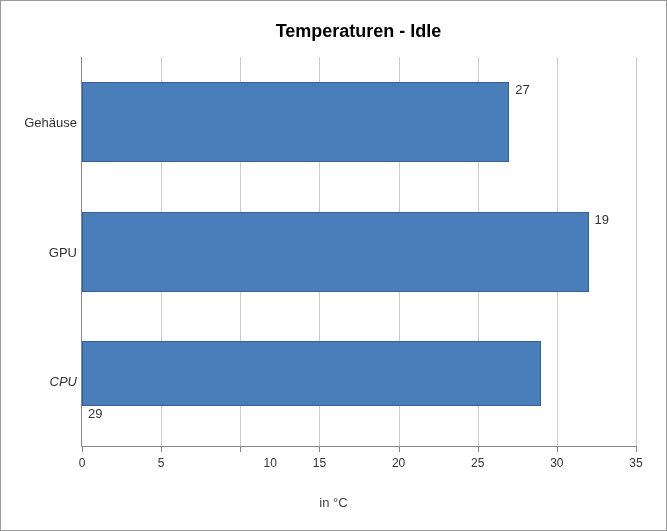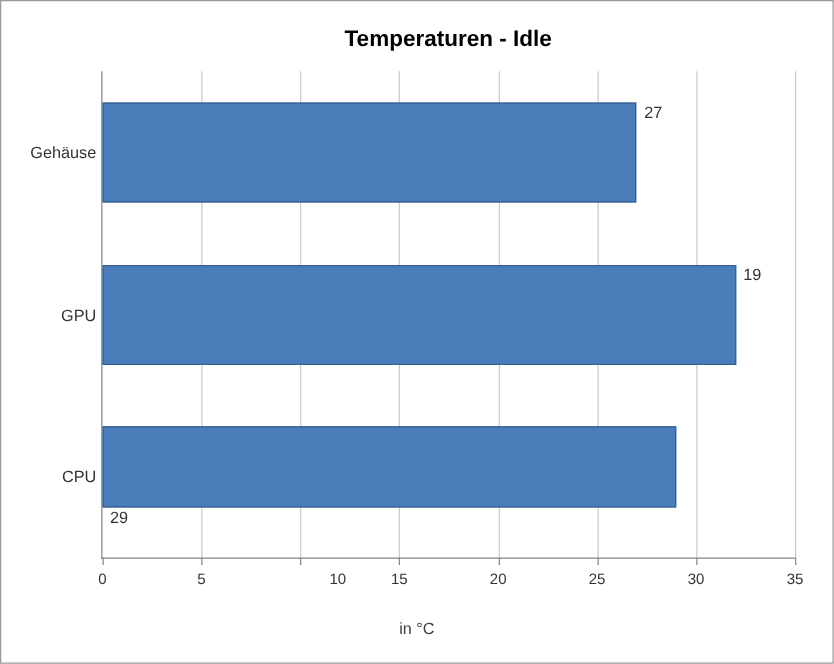--- a/index.html
+++ b/index.html
@@ -118,16 +118,16 @@
       <div class="y-label" style="top: 64.8333px;">Gehäuse</div>
       <div class="bar-row" style="top: 154.5px; width: 100%;">
         <div class="bar" style="width: 91.4286%; background: rgb(74, 126, 187);"></div>
         <span class="bar-label">19</span>
       </div>
       <div class="y-label" style="top: 194.5px;">GPU</div>
       <div class="bar-row" style="top: 284.167px; width: 100%; flex-direction: column;">
         <div class="bar" style="width: 82.8571%; background: rgb(74, 126, 187);"></div>
         <span class="bar-label">29</span>
       </div>
-      <div class="y-label" style="top: 324.167px;">CPU</div>
+      <div class="y-label" style="top: 324.167px; font-style: italic;">CPU</div>
     </div>
   <div class="x-axis-label">in °C</div>
 </div>
 
 </body></html>

